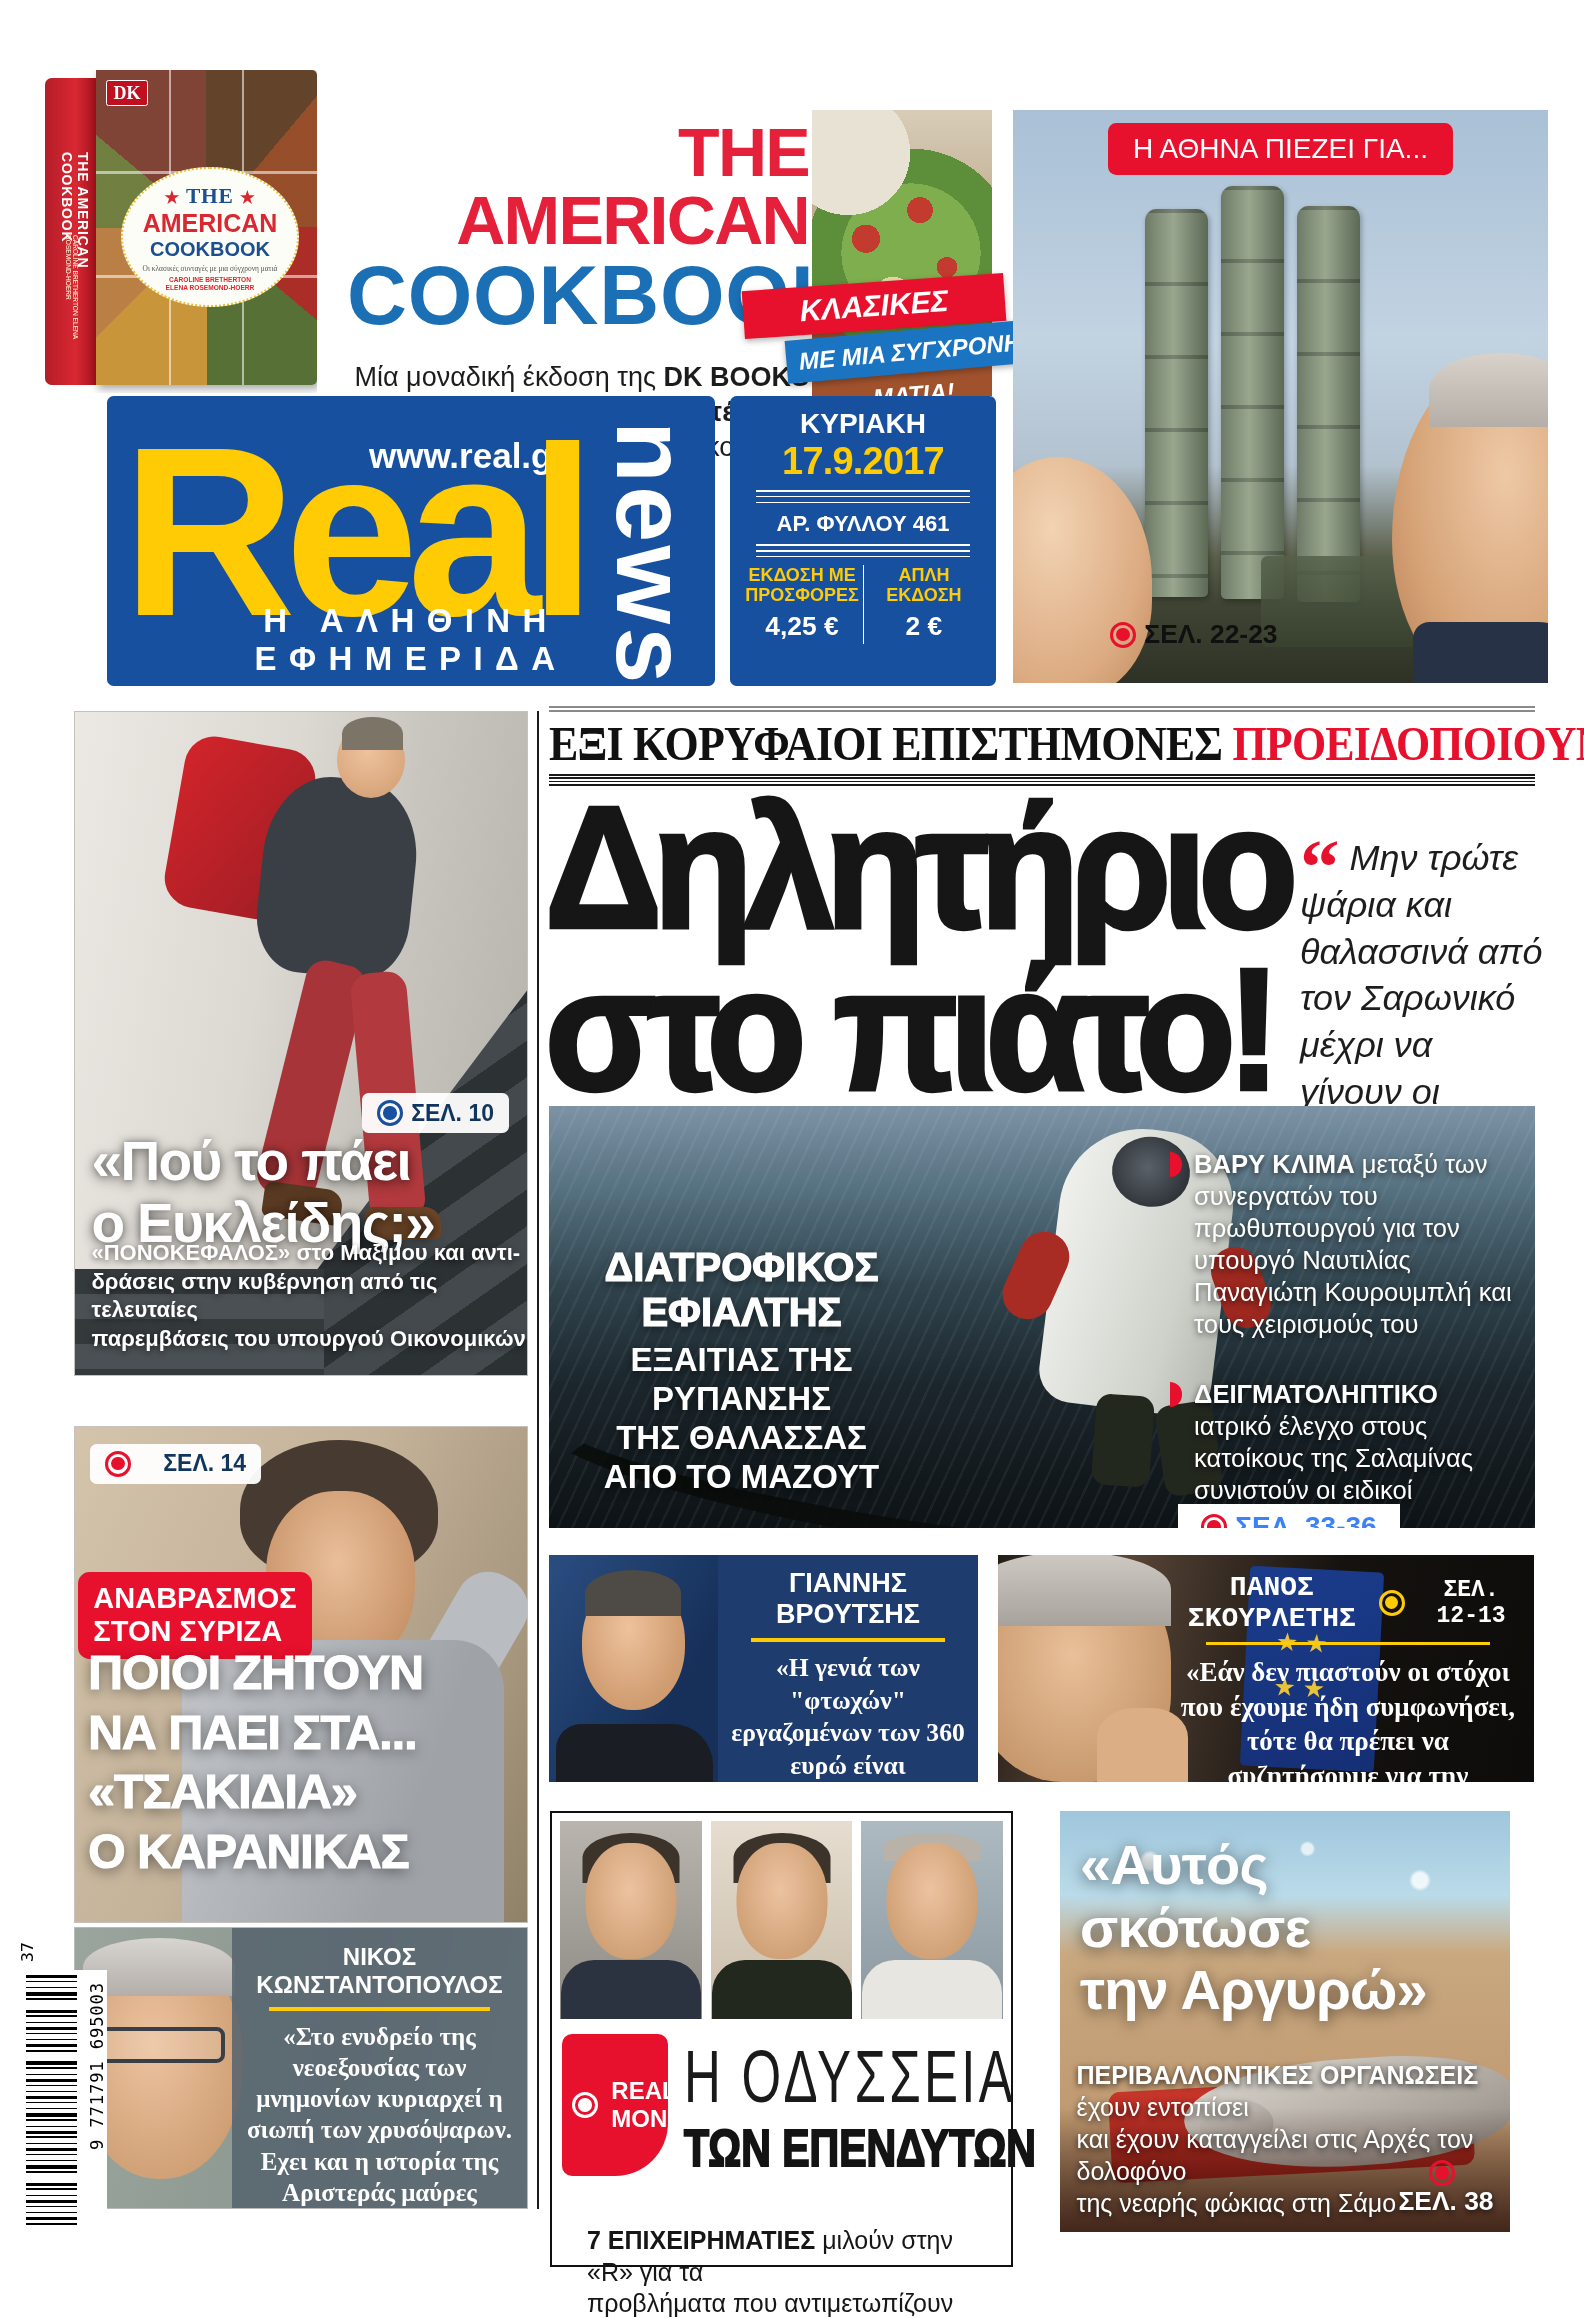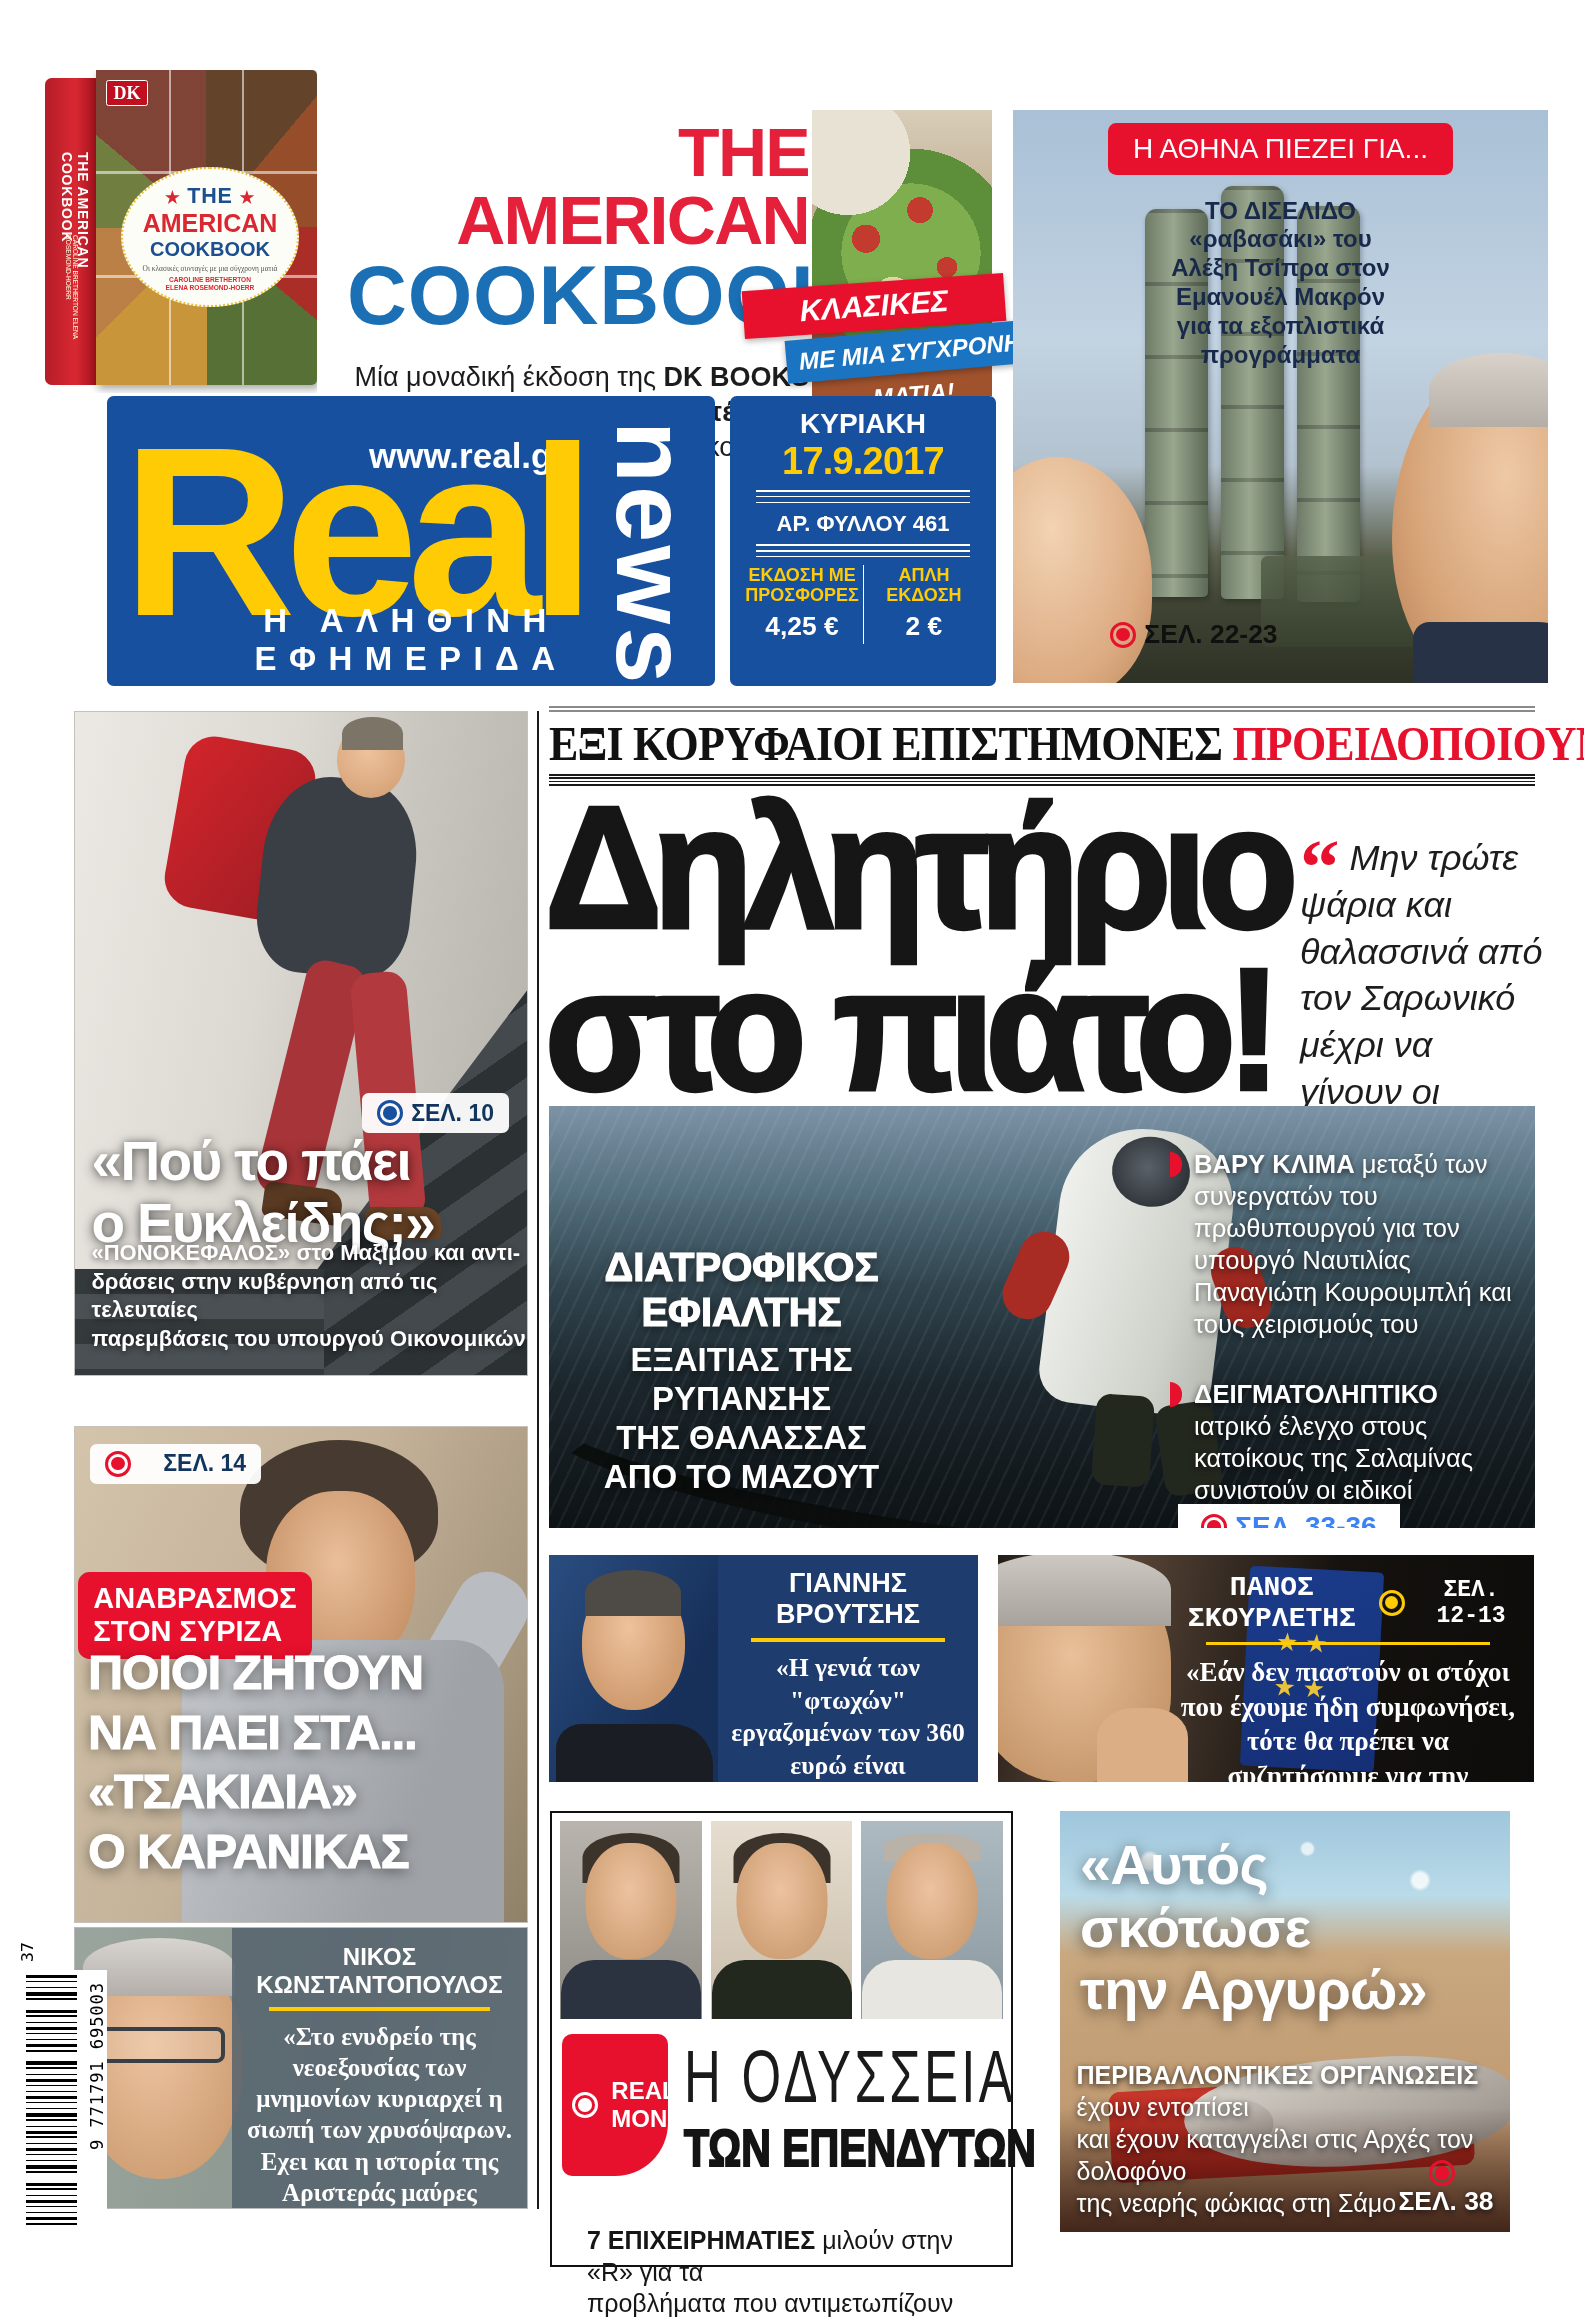--- a/index.html
+++ b/index.html
@@ -31,21 +31,21 @@
         linear-gradient(0deg, rgba(0,0,0,.08), rgba(0,0,0,.08)),
         conic-gradient(from 0deg at 50% 50%, #6b4a2f 0 40deg,#a3552e 40deg 90deg,#b8312a 90deg 130deg,#5d7a3a 130deg 180deg,#d9a23f 180deg 225deg,#c98a4a 225deg 270deg,#7a8a45 270deg 310deg,#8a4a3a 310deg 360deg);
        box-shadow:2.5px 3.3px 8.3px rgba(0,0,0,.35);}
   .book .tiles{position:absolute;inset:0;background:
        linear-gradient(transparent 0 32%,rgba(255,255,255,.55) 32% 33%,transparent 33% 65%,rgba(255,255,255,.55) 65% 66%,transparent 66%),
        linear-gradient(90deg,transparent 0 33%,rgba(255,255,255,.55) 33% 34%,transparent 34% 66%,rgba(255,255,255,.55) 66% 67%,transparent 67%);}
   .book .dk{position:absolute;left:61px;top:10px;background:#c00f1e;color:#fff;font-weight:bold;
        font-family:"Liberation Serif",serif;font-size:18px;padding:1.7px 6.6px;border:1.7px solid #fff;border-radius:2.5px;}
   .book .oval{position:absolute;left:76px;top:97px;width:178px;height:140px;background:#fdfdf8;border-radius:50%;
        border:2.5px dotted #e8c23a;text-align:center;padding-top:15px;box-sizing:border-box;}
-  .book .oval .t1{color:#1b4f8f;font-weight:bold;font-size:21.5px;letter-spacing:0.8px;}
+  .book .oval .t1{color:#1b4f8f;font-weight:bold;font-size:21.5px;letter-spacing:0.8px;font-family:Liberation Serif, serif;}
   .book .oval .t1 .star{color:#d92832;font-size:16.5px;}
   .book .oval .t2{color:#d92832;font-weight:bold;font-size:25px;letter-spacing:0;}
   .book .oval .t3{color:#1b4f8f;font-weight:bold;font-size:20px;}
   .book .oval .t4{color:#555;font-size:7.4px;margin-top:3.3px;font-family:"Liberation Serif",serif;}
   .book .oval .t5{color:#d92832;font-size:6.6px;font-weight:bold;margin-top:2.5px;line-height:1.3;}
 
   .adtext{left:347px;top:118px;width:462px;text-align:right;}
   .adtext .l1{color:#e4203a;font-weight:bold;font-size:68px;letter-spacing:-1.7px;line-height:1;}
   .adtext .l2{color:#1b6fb5;font-weight:bold;font-size:83px;letter-spacing:0.8px;line-height:1.02;}
   .adtext .sub{margin-top:21.5px;font-size:27px;line-height:1.3;color:#1c1c1c;}
@@ -329,26 +329,20 @@
   <div class="abs ribbon blue">ΜΕ ΜΙΑ ΣΥΓΧΡΟΝΗ ΜΑΤΙΑ!</div>
 
   <div class="abs s400 ph">
     <div class="tube t1"></div>
     <div class="tube t2"></div>
     <div class="tube t3"></div>
     <div class="truck"></div>
     <div class="head-putin"></div>
     <div class="head-erdogan"></div>
     <div class="kicker">Η ΑΘΗΝΑ ΠΙΕΖΕΙ ΓΙΑ...</div>
-    <div class="deck pre">ΤΟ ΔΙΣΕΛΙΔΟ
-«ραβασάκι» του
-Αλέξη Τσίπρα στον
-Εμανουέλ Μακρόν
-για τα εξοπλιστικά
-προγράμματα</div>
     <div class="pref">
       <span class="bull"></span>
       <span>ΣΕΛ. 22-23</span>
     </div>
   </div>
 
   <div class="abs mh-main">
     <div class="url">www.real.gr</div>
     <div class="real">Real</div>
     <div class="news">news</div>

